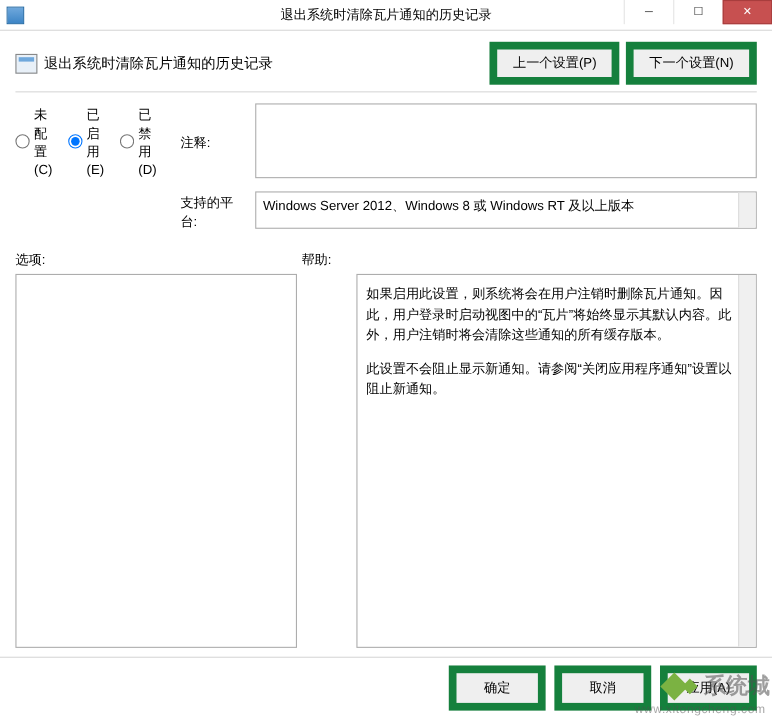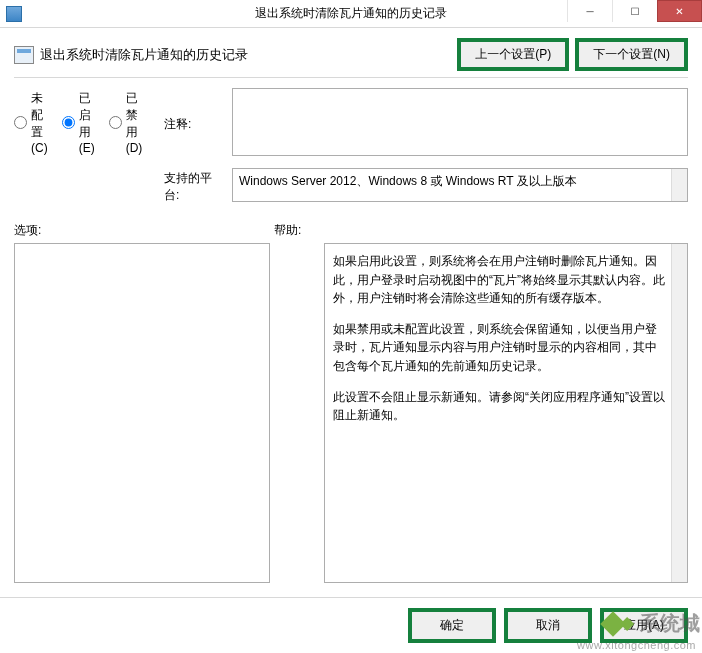--- a/index.html
+++ b/index.html
@@ -83,21 +83,21 @@
     position:relative;
   }
   .heading-icon::before{
     content:"";
     position:absolute;
     left:2px; top:2px; right:2px; height:4px;
     background:#6fa8dc;
   }
   .nav-btns { display:flex; gap:6px; }
   .btn {
-    border:4px solid #15803d;
+    border:7px solid #15803d;
     background:#efefef;
     padding:4px 14px;
     font-size:12px;
     font-family:inherit;
     cursor:default;
   }
   .divider {
     border:none;
     border-top:1px solid #d8d8d8;
     margin:4px 0 10px 0;
@@ -303,21 +303,20 @@
 
   <div class="labels-row">
     <div class="opt">选项:</div>
     <div>帮助:</div>
   </div>
 
   <div class="panes">
     <div class="pane options"></div>
     <div class="pane help">
       <p>如果启用此设置，则系统将会在用户注销时删除瓦片通知。因此，用户登录时启动视图中的“瓦片”将始终显示其默认内容。此外，用户注销时将会清除这些通知的所有缓存版本。</p>
-      <p>如果禁用或未配置此设置，则系统会保留通知，以便当用户登录时，瓦片通知显示内容与用户注销时显示的内容相同，其中包含每个瓦片通知的先前通知历史记录。</p>
       <p>此设置不会阻止显示新通知。请参阅“关闭应用程序通知”设置以阻止新通知。</p>
       <div class="sb"></div>
     </div>
   </div>
 </div>
 
 <div class="footer">
   <button class="btn">确定</button>
   <button class="btn">取消</button>
   <button class="btn">应用(A)</button>

